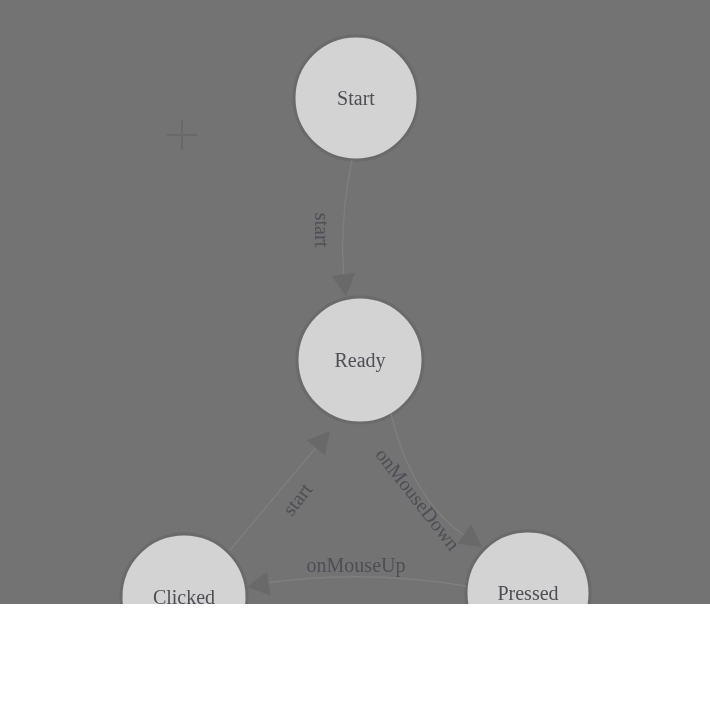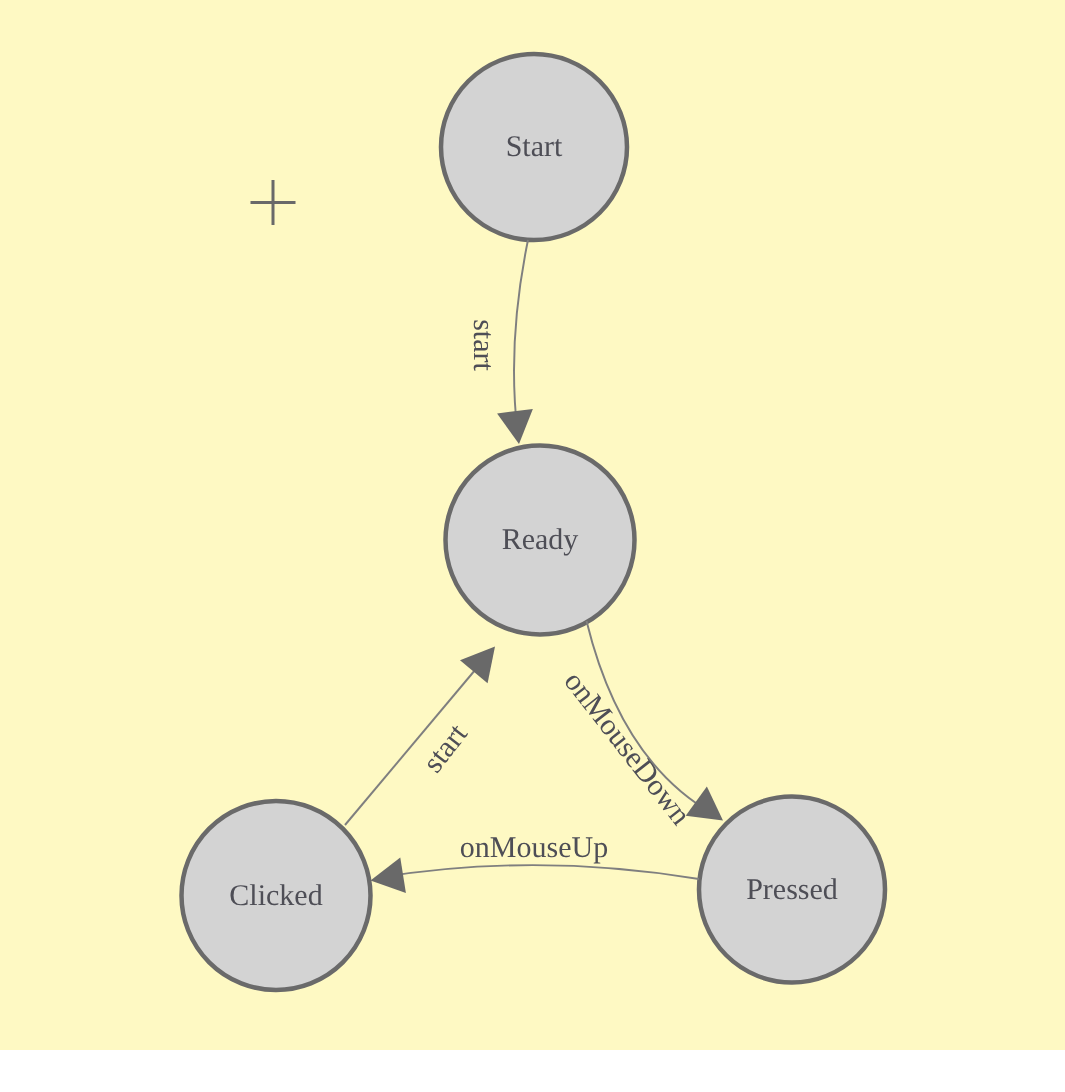--- a/index.html
+++ b/index.html
@@ -3,22 +3,22 @@
 <meta charset="utf-8">
 <style>
   html, body {
     margin: 0;
     padding: 0;
     background: #ffffff;
   }
   .stage {
     position: relative;
     width: 710px;
-    height: 700px;
-    background: #fef9c3;
+    height: 604px;
+    background: #737373;
     overflow: hidden;
     font-family: "Liberation Serif", serif;
   }
   svg text {
     font-family: "Liberation Serif", serif;
     -webkit-user-select: none;
     user-select: none;
   }
   .node-label { font-size: 20px; }
   .edge-label { font-size: 20px; }

